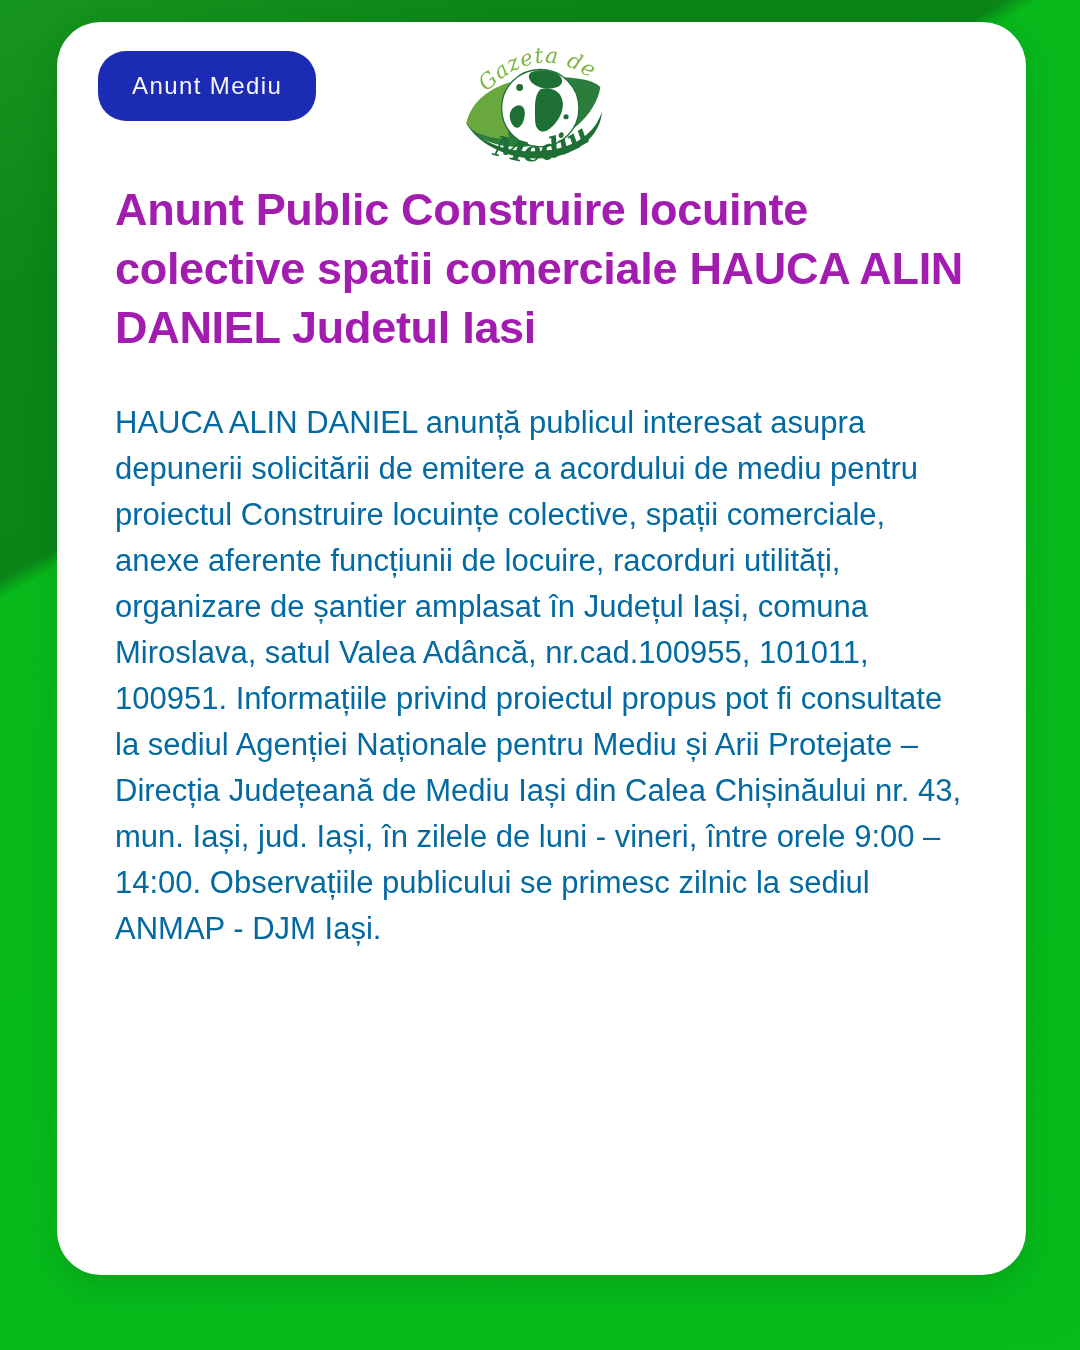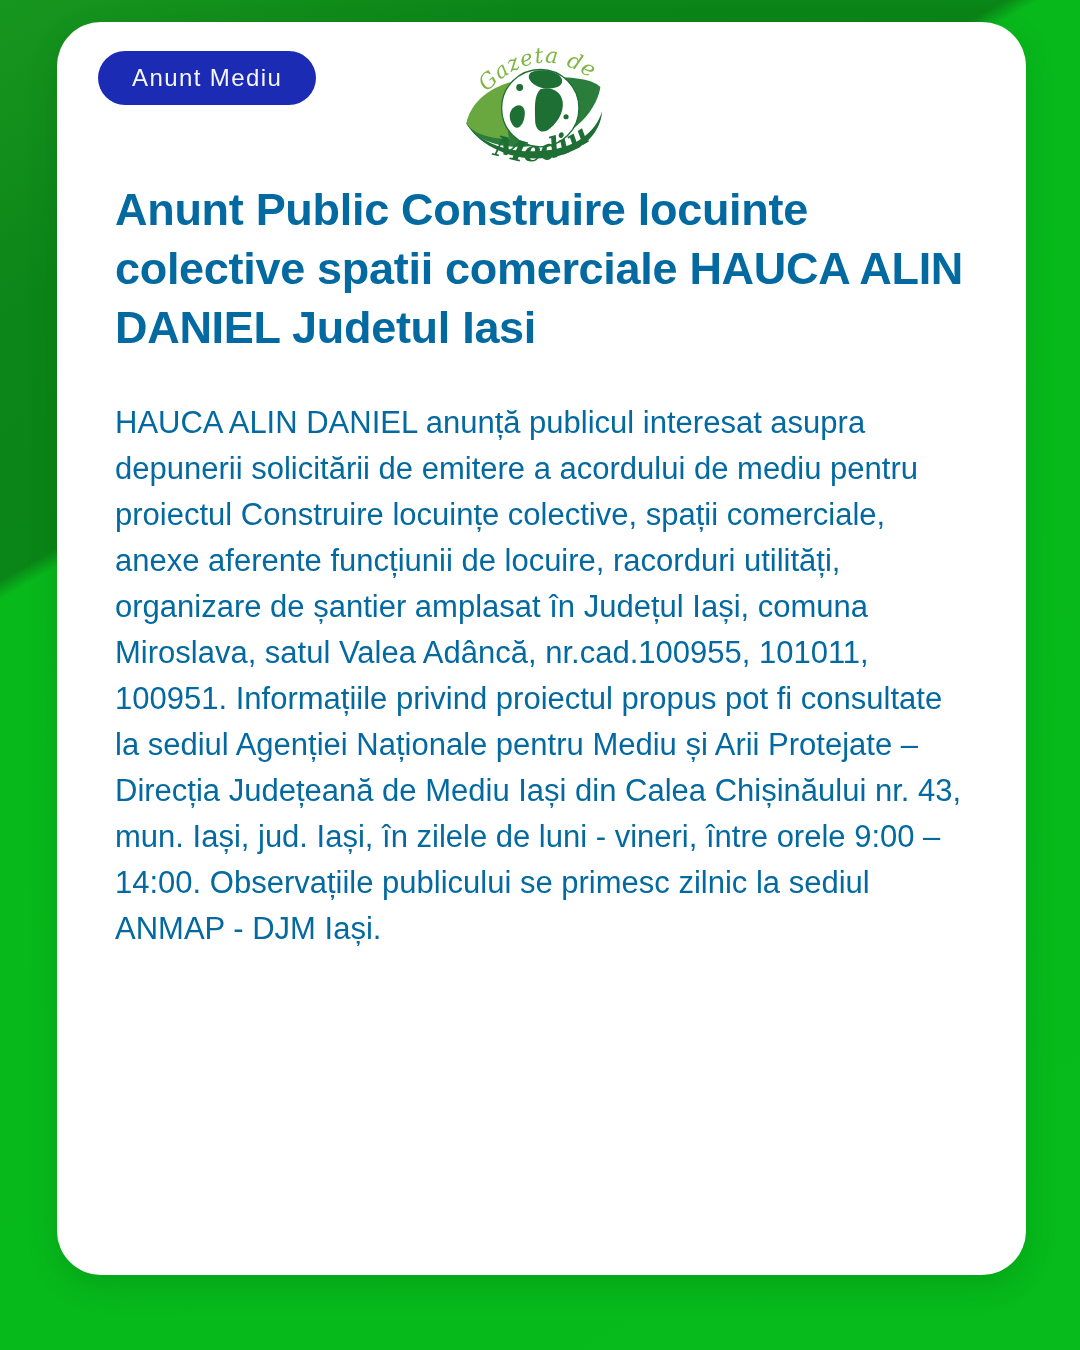--- a/index.html
+++ b/index.html
@@ -24,21 +24,21 @@
     left: 57px; top: 22px;
     width: 969px; height: 1253px;
     background: #ffffff;
     border-radius: 44px;
     box-shadow: 0 10px 30px rgba(0, 60, 10, 0.18);
   }
   .badge {
     position: absolute;
     left: 41px; top: 29px;
     height: 54px;
-    padding: 0 34px;
+    padding: 8px 34px;
     background: #1c2bb3;
     border-radius: 28px;
     display: inline-flex;
     align-items: center;
     justify-content: flex-end;
   }
   .badge span {
     color: #f5f7fc;
     font-size: 24px;
     font-weight: 500;
@@ -51,21 +51,21 @@
     transform: translateX(-50%);
     top: 14px;
     width: 172px;
     height: 146px;
   }
   .heading {
     position: absolute;
     left: 58px; top: 158px;
     width: 872px;
     margin: 0;
-    color: #0369a1;
+    color: #a21caf;
     font-size: 45px;
     line-height: 59px;
     font-weight: 700;
     letter-spacing: -0.3px;
   }
   .body-text {
     position: absolute;
     left: 58px; top: 378px;
     width: 856px;
     margin: 0;

